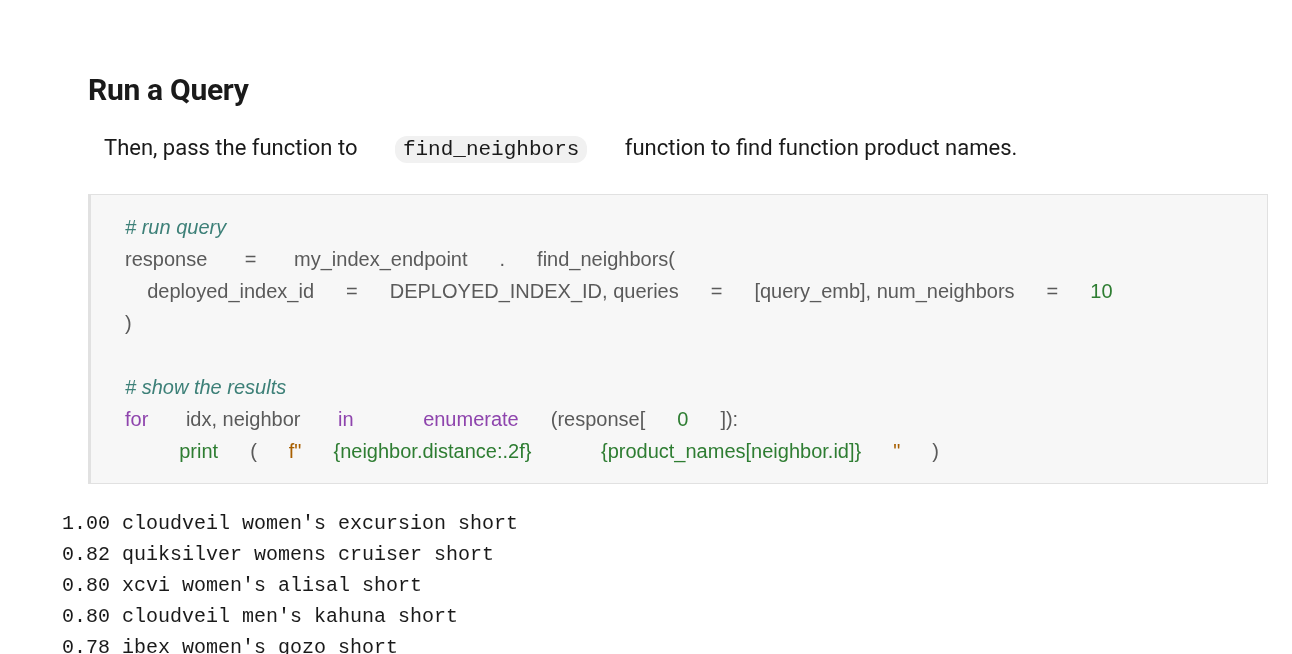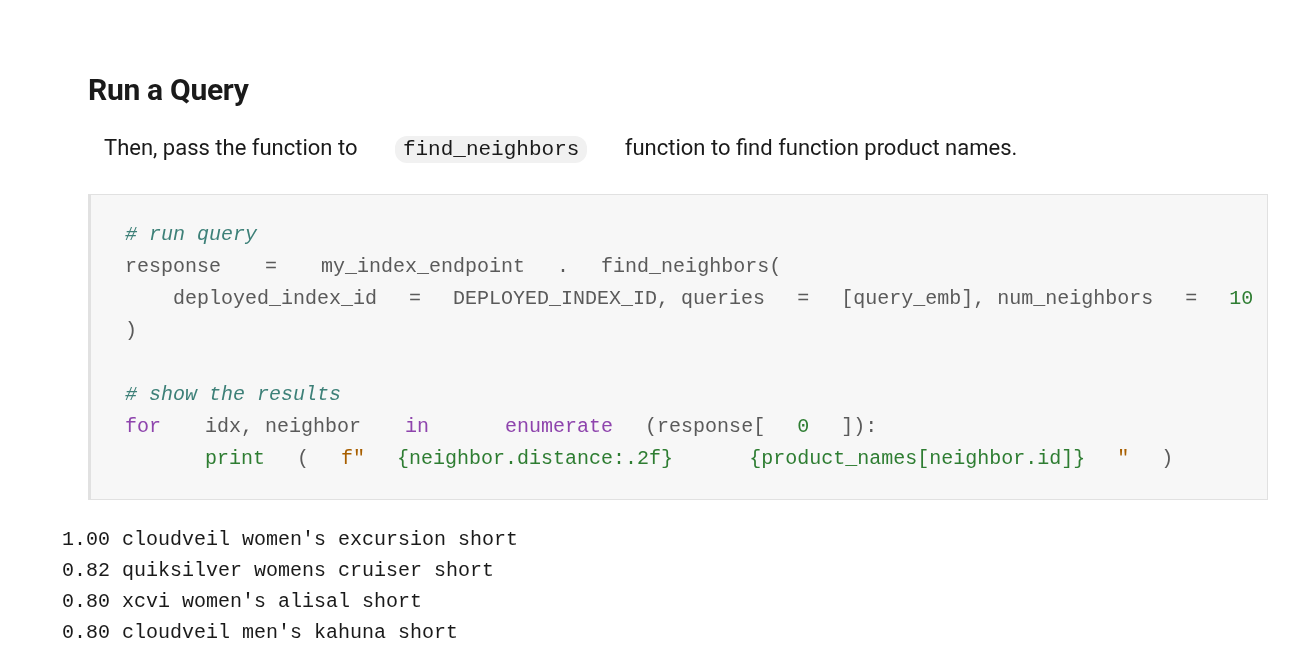--- a/index.html
+++ b/index.html
@@ -34,22 +34,22 @@
       font-family: "SFMono-Regular", Consolas, "Liberation Mono", Menlo, monospace;
       background: #f1f1f1;
       padding: 2px 8px;
       border-radius: 12px;
       font-size: 21px;
     }
     .code-block {
       background: #f7f7f7;
       border: 1px solid #e1e1e1;
       border-left: 3px solid #e1e1e1;
-      padding: 24px 18px;
-      font-family: Liberation Mono, monospace;
+      padding: 16px 18px;
+      font-family: Liberation Sans, sans-serif;
       font-size: 20px;
       line-height: 1.6;
       white-space: pre;
       overflow-x: auto;
       color: #5a5a5a;
     }
     .output-block {
       font-family: "SFMono-Regular", Consolas, "Liberation Mono", Menlo, monospace;
       font-size: 20px;
       line-height: 1.55;

